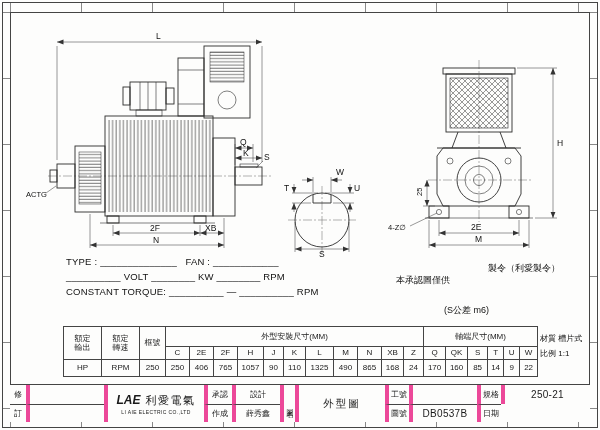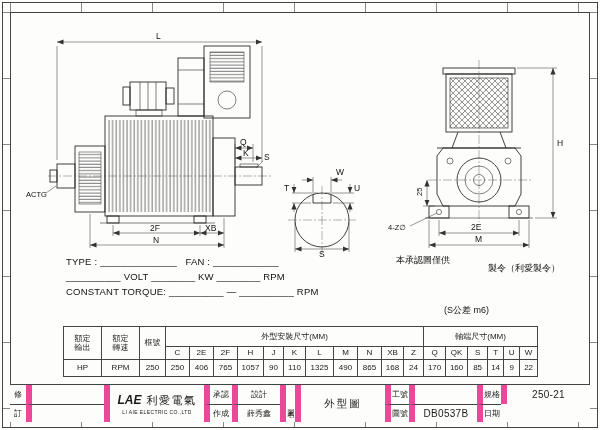--- a/index.html
+++ b/index.html
@@ -32,21 +32,21 @@
       padding:0;font-size:8px;line-height:1.15;overflow:hidden;vertical-align:middle;}
   .dimtable .pl{white-space:pre-line;}
   tr.h1{height:20px;} tr.h2{height:13px;} tr.h3{height:17px;}
 
   .matbox{position:absolute;left:540px;top:331px;width:46px;font-size:8px;line-height:1.9;color:#111;}
   .matbox div{white-space:nowrap;}
 
   .tb{position:absolute;left:10px;right:10px;top:384px;bottom:8px;display:grid;
       grid-template-columns:16px 78px 100px 28px 48px 15px 90px 24px 68px 24px 1fr;
       grid-template-rows:1fr 1fr;border-top:1px solid #444;font-size:8px;background:#fdfdfc;}
-  .tb>div{border-left:6px solid #ec4899;display:flex;align-items:center;justify-content:center;overflow:hidden;}
+  .tb>div{border-left:4px solid #ec4899;display:flex;align-items:center;justify-content:center;overflow:hidden;}
   .tb>div.nb{border-left:none;}
   .tb>div.bt{border-top:1px solid #444;}
   .vert{writing-mode:vertical-rl;letter-spacing:1px;font-size:7.5px;}
   .dtitle{font-size:10.5px;letter-spacing:2px;}
   .val{font-size:10px;letter-spacing:0.3px;}
   .logo-cell{flex-direction:column;}
   .logo-top{display:flex;align-items:center;}
   .lae{font-weight:bold;font-style:italic;font-size:12px;margin-right:5px;}
   .ccn{font-weight:normal;font-size:11px;letter-spacing:1.5px;}
   .cen{font-size:5px;letter-spacing:0.4px;margin-top:1px;}
@@ -213,21 +213,21 @@
       <line class="ext" x1="529" y1="220" x2="529" y2="248"></line>
       <line class="dim" x1="429" y1="245" x2="529" y2="245" marker-start="url(#ar)" marker-end="url(#ar)"></line>
       <text class="dl" x="475" y="242">M</text>
     </g>
   </svg>
 
   <div class="specline" style="top:271px">__________ VOLT ________ KW ________ RPM</div>
   <div class="specline" style="top:256px">TYPE : ______________   FAN : ____________</div>
   <div class="specline" style="top:286px">CONSTANT TORQUE: __________ — __________ RPM</div>
 
-  <div class="note" style="left:396px;top:254px">本承認圖僅供</div>
+  <div class="note" style="left:396px;top:274px">本承認圖僅供</div>
   <div class="note" style="left:488px;top:262px">製令（利愛製令）</div>
   <div class="note" style="left:444px;top:304px">(S公差 m6)</div>
 
   <table class="dimtable">
     <colgroup>
       <col style="width:38px">
         <col style="width:38px">
         <col style="width:26px">
       <col style="width:24px">
         <col style="width:24px">
@@ -294,20 +294,26 @@
       <td>170</td>
       <td>160</td>
       <td>85</td>
       <td>14</td>
       <td>9</td>
       <td>22</td>
     </tr>
   </tbody>
     </table>
 
+  <div class="matbox">
+    <div><span>材質</span>
+         <span>槽片式</span></div>
+    <div><span>比例</span>
+         <span>1:1</span></div>
+  </div>
 
   <div class="tb">
     <div class="nb" style="grid-column:1;grid-row:1">修</div>
     <div style="grid-column:2;grid-row:1"></div>
     <div class="logo-cell" style="grid-column:3;grid-row:1/3">
       <div class="logo-top">
         <span class="lae">LAE</span>
         <span class="ccn">利愛電氣</span>
       </div>
       <div class="cen">LI AIE ELECTRIC CO.,LTD</div>

